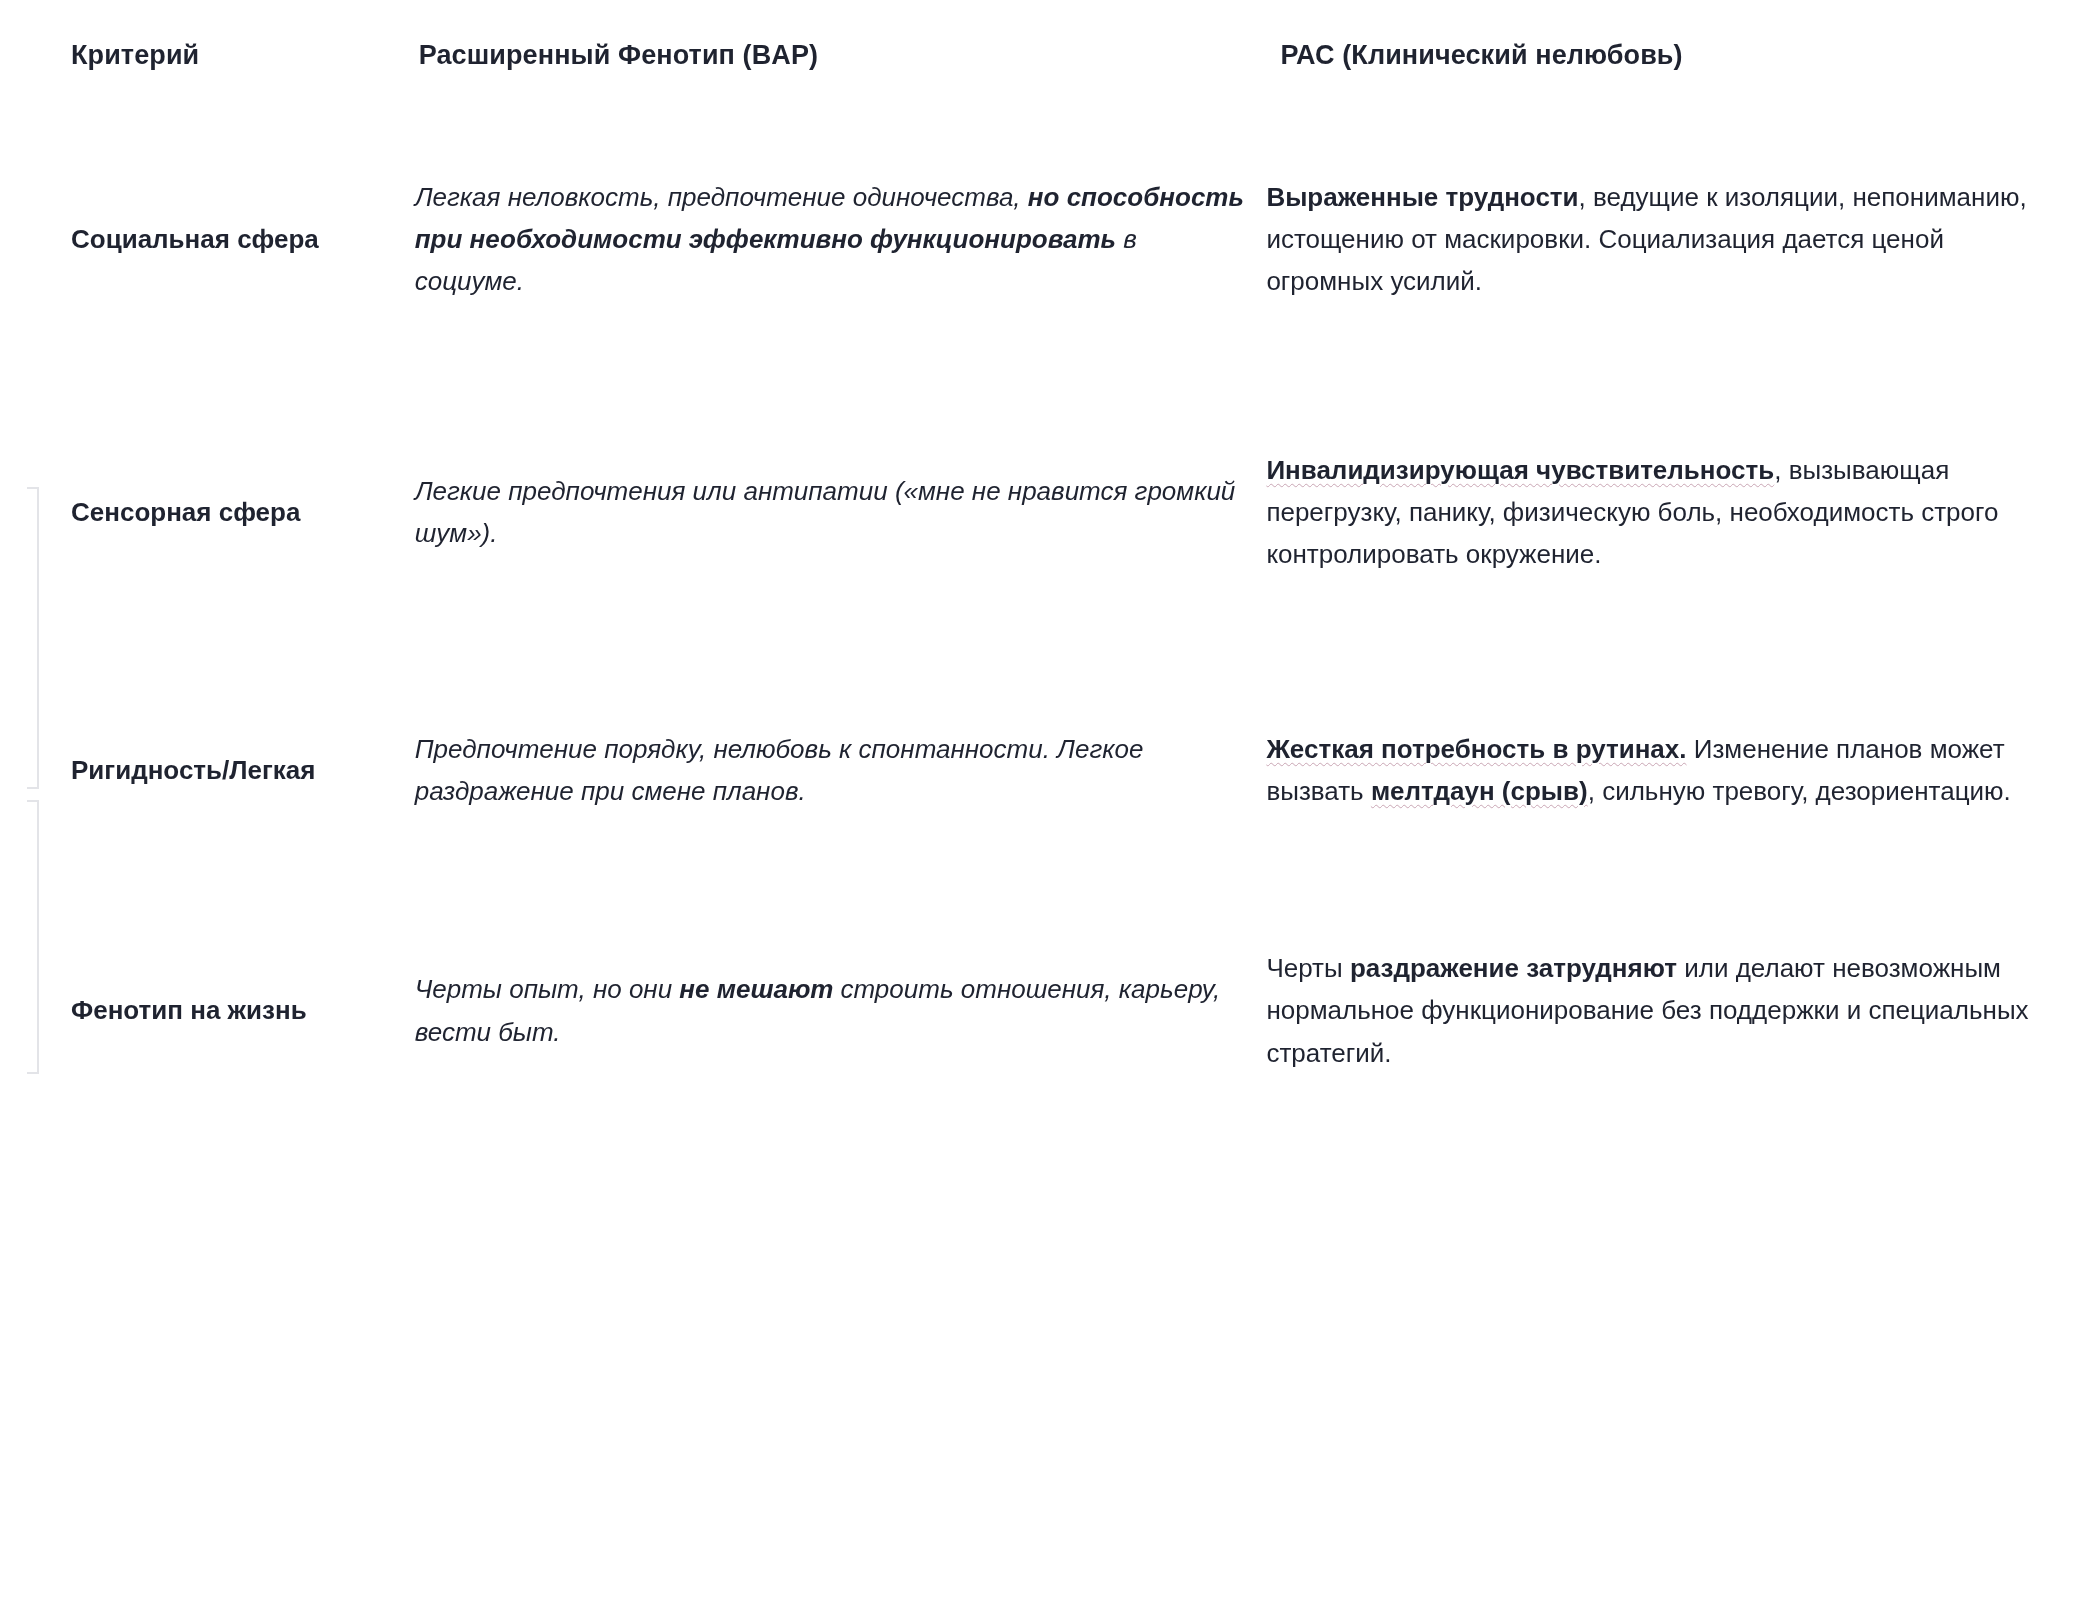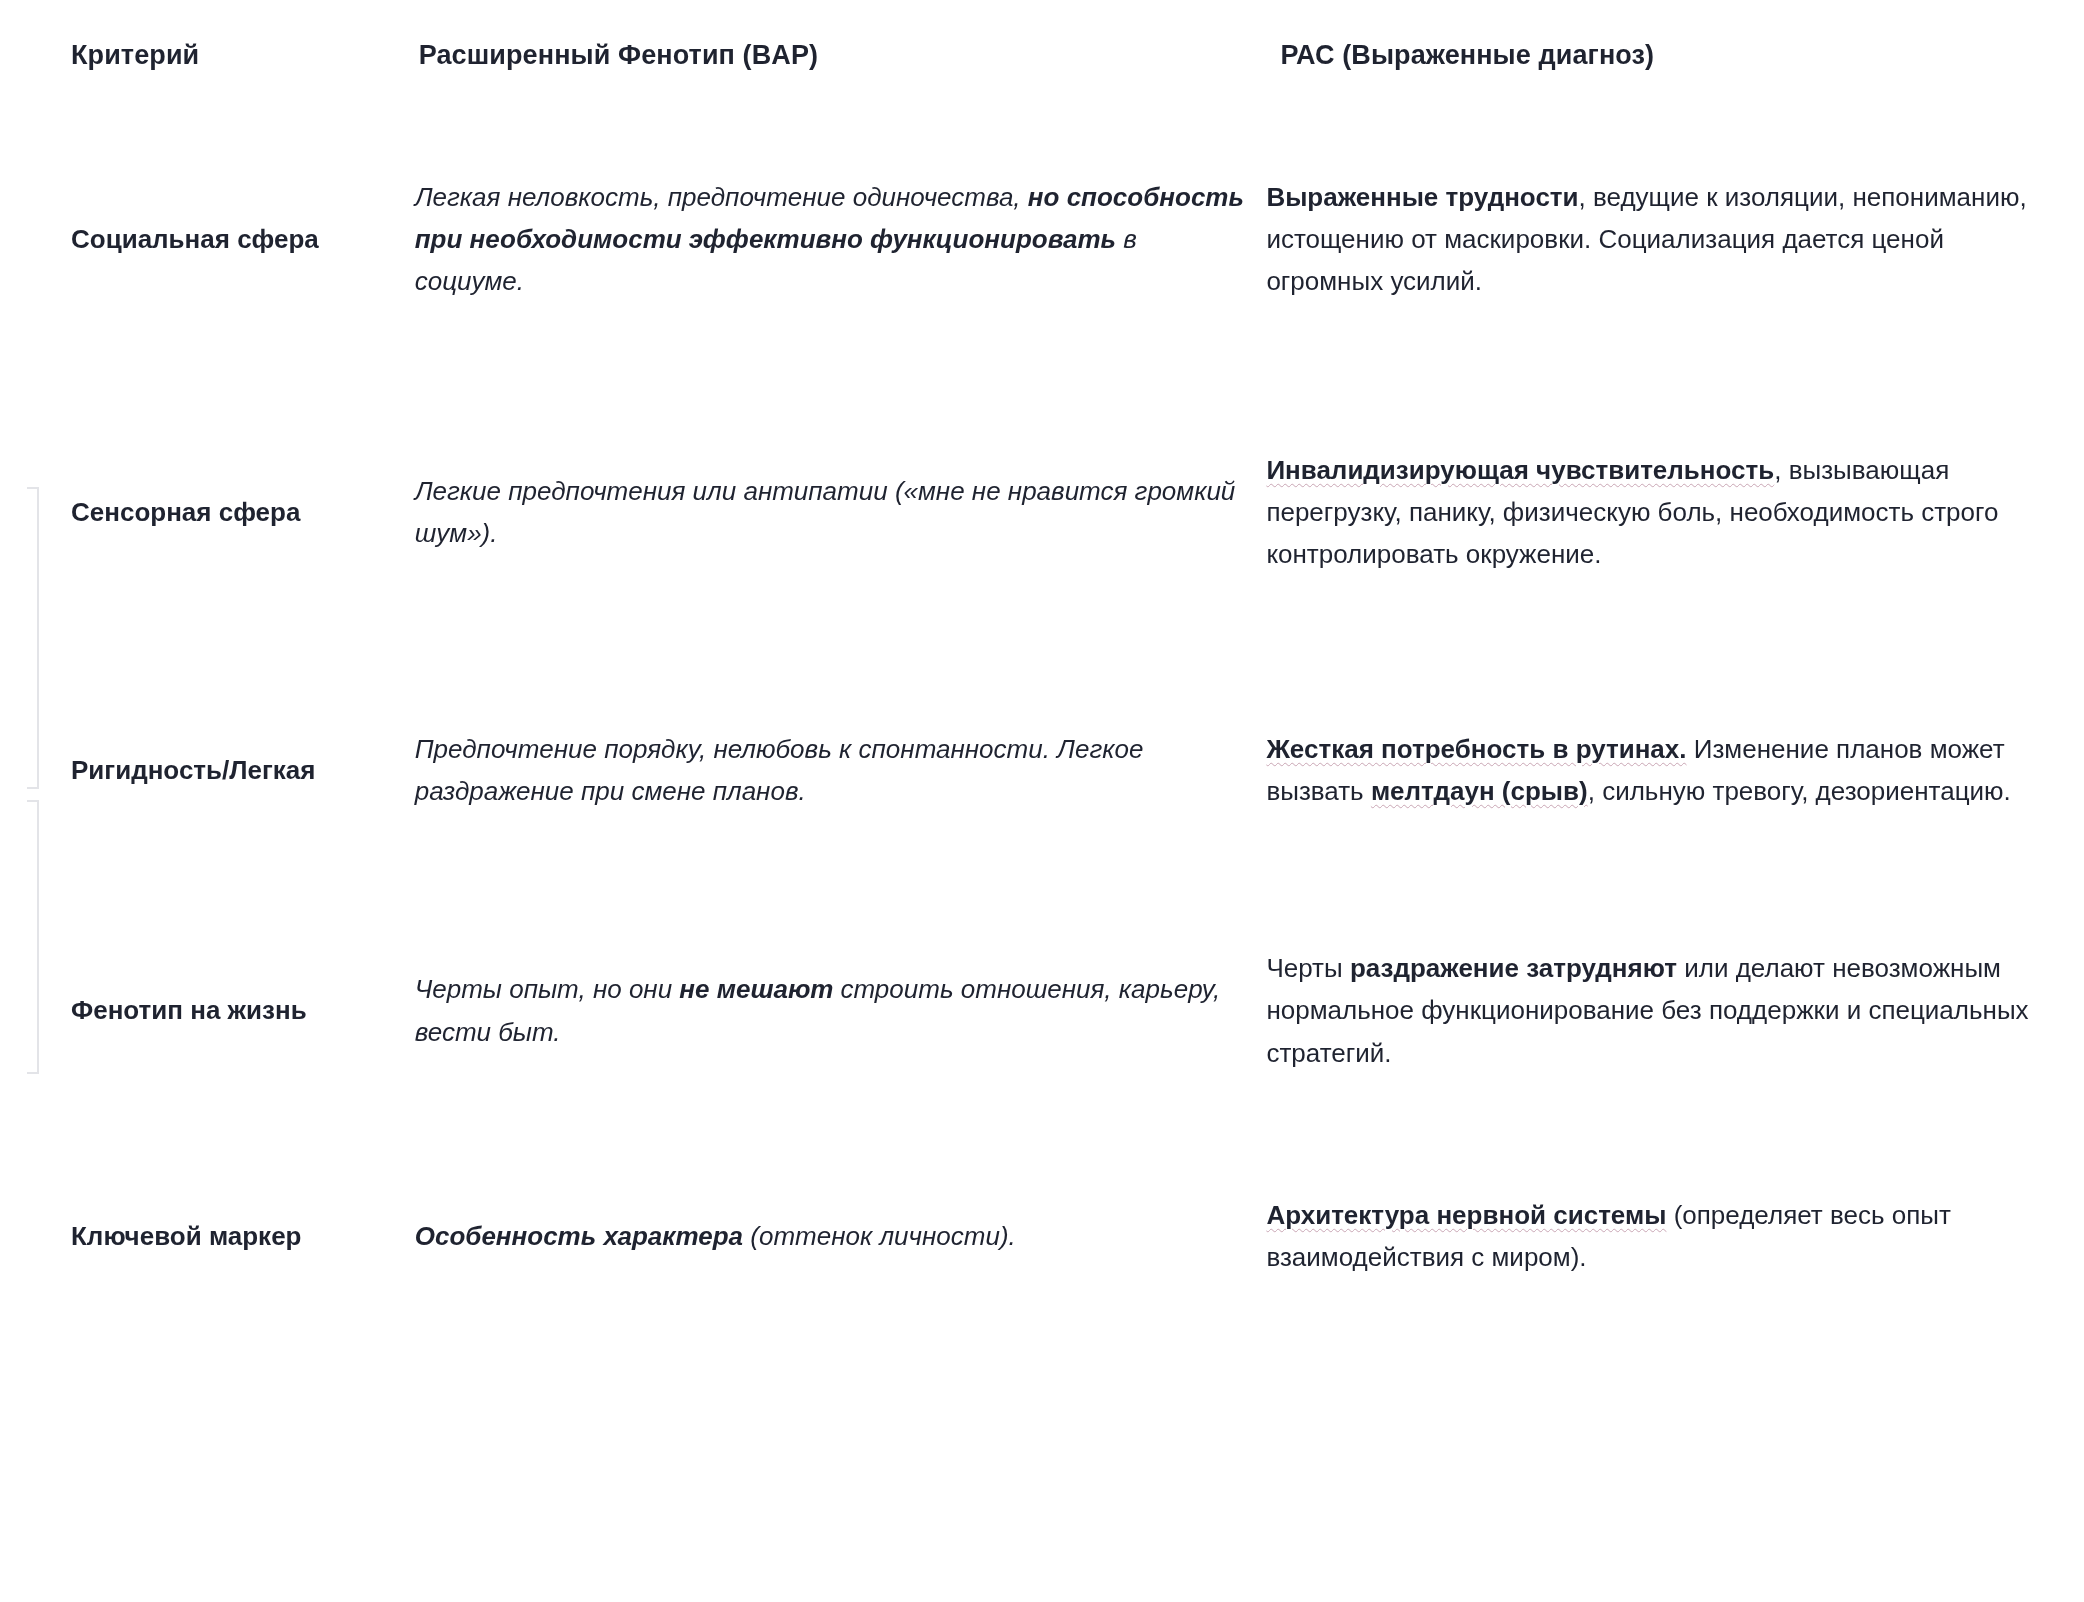--- a/index.html
+++ b/index.html
@@ -101,21 +101,21 @@
   <table class="cmp">
     <colgroup>
       <col class="c1">
         <col class="c2">
         <col class="c3">
     </colgroup>
     <thead>
       <tr>
         <th class="h1">Критерий</th>
         <th class="h2">Расширенный Фенотип (BAP)</th>
-        <th class="h3">РАС (Выраженные диагноз)</th>
+        <th class="h3">РАС (Клинический нелюбовь)</th>
       </tr>
     </thead>
     <tbody>
 
       <tr class="r-social">
         <td class="crit">Социальная сфера</td>
         <td class="bap">
           <span>Легкая неловкость, предпочтение одиночества,</span>
           <span class="b">но способность при необходимости эффективно</span>
           <span class="b">функционировать</span><span> в социуме.</span>
@@ -150,25 +150,16 @@
       <tr class="r-life">
         <td class="crit">Фенотип на жизнь</td>
         <td class="bap">
           <span>Черты опыт, но они </span><span class="b">не мешают</span><span> строить отношения, карьеру, вести быт.</span>
         </td>
         <td class="asd">
           <span>Черты </span><span class="b">раздражение затрудняют</span><span> или делают невозможным нормальное функционирование без поддержки и специальных стратегий.</span>
         </td>
       </tr>
 
-      <tr class="r-marker">
-        <td class="crit">Ключевой маркер</td>
-        <td class="bap">
-          <span class="b">Особенность характера</span><span> (оттенок личности).</span>
-        </td>
-        <td class="asd">
-          <span class="squig">Архитектура нервной системы</span><span> (определяет весь опыт взаимодействия с миром).</span>
-        </td>
-      </tr>
 
     </tbody>
   </table>
 </div>
 
 </body></html>

